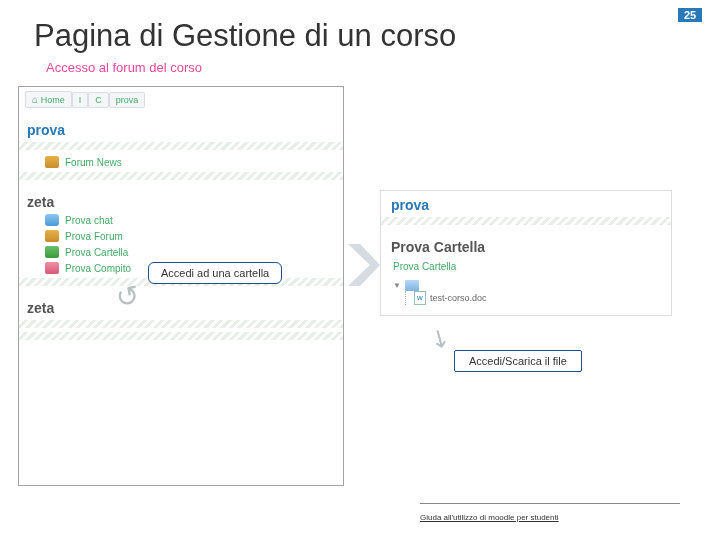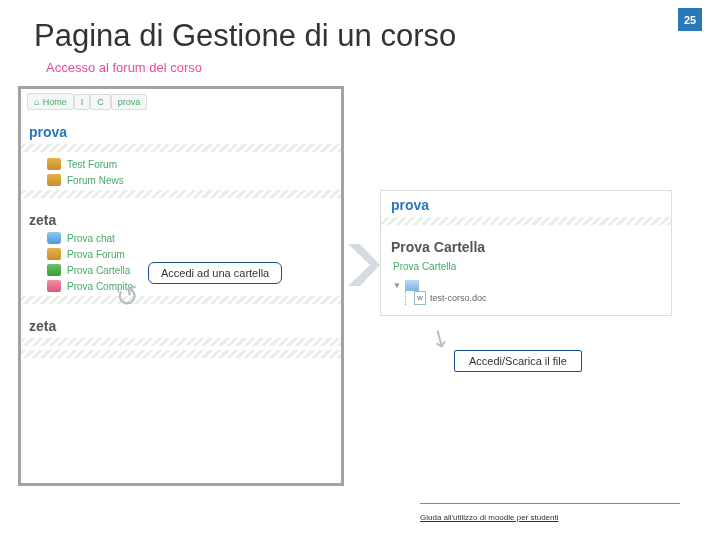--- a/index.html
+++ b/index.html
@@ -3,36 +3,36 @@
 <meta charset="utf-8">
 <style>
   * { box-sizing: border-box; margin: 0; padding: 0; }
   body {
     width: 720px; height: 540px;
     font-family: Arial, Helvetica, sans-serif;
     background: #fff; position: relative; overflow: hidden;
   }
   .page-num {
     position: absolute; top: 8px; right: 18px;
-    width: 24px; height: 23px; background: #2a78b8; color: #fff;
+    width: 24px; height: 14px; background: #2a78b8; color: #fff;
     font-size: 11px; font-weight: bold;
     display: flex; align-items: center; justify-content: center;
   }
   .title {
     position: absolute; top: 18px; left: 34px;
     font-size: 31px; color: #333; font-weight: 400;
   }
   .subtitle {
     position: absolute; top: 60px; left: 46px;
     font-size: 13px; color: #ec4899;
   }
   .left-panel {
     position: absolute; top: 86px; left: 18px;
     width: 326px; height: 400px;
-    border: 3px solid #a3a3a3; background: #fff; overflow: hidden;
+    border: 1px solid #a3a3a3; background: #fff; overflow: hidden;
   }
   .bc { padding: 4px 6px; display: flex; gap: 0; align-items: center; font-size: 9px; }
   .bc .chip {
     background: #f4f6f7; border: 1px solid #d7dde2;
     padding: 2px 6px; color: #4a6; position: relative;
     border-radius: 2px;
   }
   .bc .home::before { content: "⌂ "; font-size: 10px; }
   .sect-h {
     font-size: 14px; font-weight: bold; color: #2a78b8;
@@ -110,24 +110,20 @@
     <span class="chip">I</span>
     <span class="chip">C</span>
     <span class="chip">prova</span>
   </div>
 
   <div class="sect-h">prova</div>
   <div class="hatch"></div>
   <div class="items">
     <div class="item">
         <span class="ic ic-forum"></span>
-        <span>Test Forum</span>
-      </div>
-    <div class="item">
-        <span class="ic ic-forum"></span>
         <span>Forum News</span>
       </div>
   </div>
   <div class="hatch"></div>
 
   <div class="sect-h" style="color:#555">zeta</div>
   <div class="items">
     <div class="item">
         <span class="ic ic-chat"></span>
         <span>Prova chat</span>

